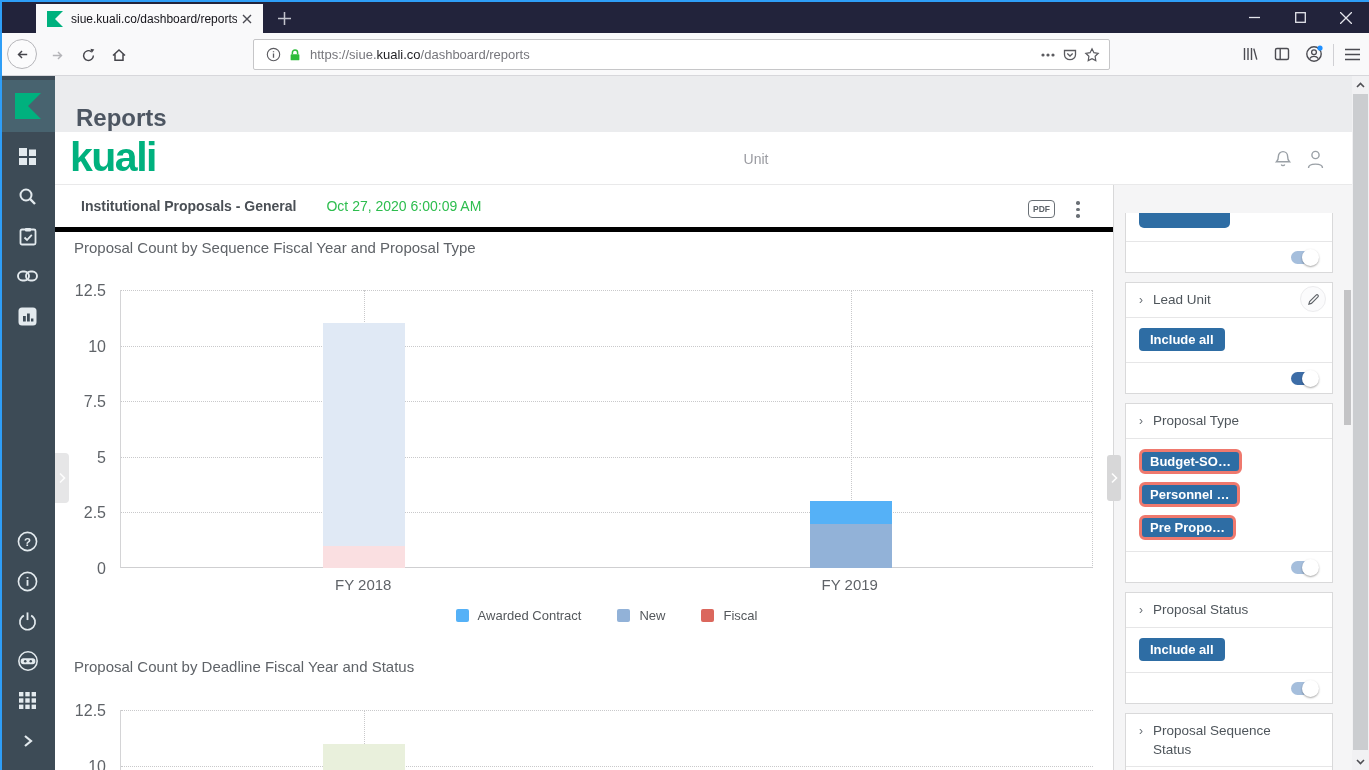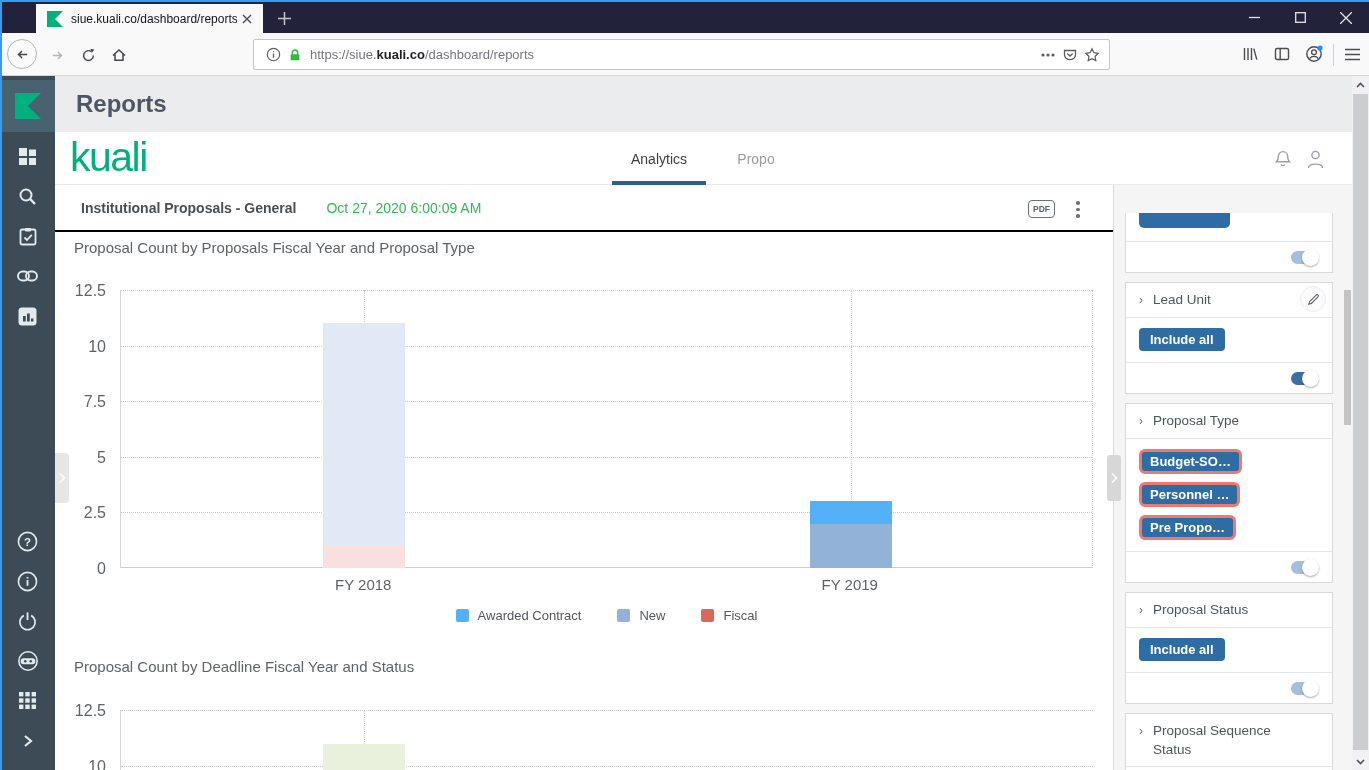--- a/index.html
+++ b/index.html
@@ -21,40 +21,40 @@
   .winctl{right:0;top:2px;height:31px;display:flex;}
   .wbtn{width:46px;height:31px;display:flex;align-items:center;justify-content:center;color:#e4e5ec;}
   .navbar{left:0;top:33px;width:1369px;height:43px;background:#f9f9fa;border-bottom:1px solid #d7d7db;}
   .navic{position:absolute;top:7px;width:30px;height:30px;display:flex;align-items:center;justify-content:center;color:#45454b;}
   .navic.disabled{color:#b4b4b8;}
   .backcirc{border:1px solid #b6b6ba;border-radius:50%;background:#fbfbfc;}
   .urlbar{position:absolute;left:253px;top:6px;width:857px;height:31px;background:#fff;border:1px solid #c6c6c8;
     border-radius:2px;display:flex;align-items:center;font-size:13px;padding:0 6px 0 8px;}
   .url-ic{width:22px;height:22px;display:flex;align-items:center;justify-content:center;color:#5b5b60;}
   .url-text{margin-left:4px;flex:1;white-space:nowrap;overflow:hidden;color:#76767c;}
-  .url-text b{color:#1f1f23;font-weight:bold;}
+  .url-text b{color:#1f1f23;font-weight:normal;}
   .rtool{position:absolute;top:7px;width:28px;height:28px;display:flex;align-items:center;justify-content:center;color:#4c4c52;}
   .nav-divider{position:absolute;left:1333px;top:11px;width:1px;height:22px;background:#d0d0d4;}
 
   
   .sidebar{left:0;top:76px;width:55px;height:694px;background:#3d4b56;}
   .side-logo{position:absolute;left:0;top:4px;width:55px;height:52px;background:#48636f;display:flex;align-items:center;justify-content:center;}
   .sic{position:absolute;left:0;width:55px;height:34px;display:flex;align-items:center;justify-content:center;color:#e3eaee;}
-  .reports-bar{left:55px;top:76px;width:1309px;height:56px;background:#ebecee;display:flex;align-items:center;}
+  .reports-bar{left:55px;top:76px;width:1309px;height:56px;background:#ebecee;display:flex;align-items:flex-end;}
   .reports-title{margin-left:21px;font-size:24px;font-weight:bold;color:#4d5662;}
   .appbar{left:55px;top:132px;width:1297px;height:53px;background:#fff;border-bottom:1px solid #e9e9ea;}
-  .kuali-logo{position:absolute;left:15px;top:2px;font-size:41px;font-weight:normal;letter-spacing:-1.5px;color:#00b17e;}
+  .kuali-logo{position:absolute;left:15px;top:2px;font-size:41px;font-weight:bold;letter-spacing:-1.5px;color:#00b17e;}
   .apptab{position:absolute;top:0;height:53px;display:flex;align-items:center;justify-content:center;font-size:14px;color:#9a9ba1;}
   .apptab.active{color:#3c4045;}
   .apptab .underline{position:absolute;left:0;right:0;bottom:0;height:4px;background:#2c618f;}
   .hdric{position:absolute;top:15px;width:24px;height:24px;display:flex;align-items:center;justify-content:center;color:#9aa0a6;}
 
   
   .content{left:55px;top:185px;width:1058px;height:585px;background:#fff;overflow:hidden;}
-  .rtoolbar{position:absolute;left:0;top:0;width:1058px;height:47px;border-bottom:2px solid #000000;display:flex;align-items:center;}
+  .rtoolbar{position:absolute;left:0;top:0;width:1058px;height:47px;border-bottom:5px solid #000000;display:flex;align-items:center;}
   .rtitle{margin-left:26px;font-size:14px;font-weight:bold;color:#4a4f55;}
   .rtime{margin-left:30px;font-size:14px;color:#2dbd4e;}
   .pdfbtn{position:absolute;left:973px;top:15px;border:1.5px solid #6a7076;border-radius:4px;color:#5c6268;
     font-size:8.5px;font-weight:bold;padding:3px 4px;letter-spacing:0;}
   .kebab{position:absolute;width:16px;display:flex;flex-direction:column;align-items:center;gap:3px;}
   .kebab i{width:3.5px;height:3.5px;border-radius:50%;background:#6a7076;}
   .ctitle{position:absolute;left:19px;font-size:15px;color:#5f6368;}
   .plot{position:absolute;border-left:1px solid #d4d4d6;}
   .hgrid{position:absolute;left:0;right:0;height:0;border-top:1px dotted #c9c9cb;}
   .vgrid{position:absolute;top:0;bottom:0;width:0;border-left:1px dotted #c9c9cb;}
@@ -311,26 +311,22 @@
           <path d="M3 2 L9 7 L3 12" fill="none" stroke="currentColor" stroke-width="2.2"></path>
         </svg>
     </div>
   </div>
 
   <div class="abs reports-bar">
     <div class="reports-title">Reports</div>
   </div>
   <div class="abs appbar">
     <div class="kuali-logo">kuali</div>
-    <div class="apptab active" style="left:557px;width:94px;">
-      <span>Analytics</span>
-        <span class="underline"></span>
-    </div>
     <div class="apptab" style="left:677px;width:48px;">
-      <span>Propo</span>
+      <span>Unit</span>
     </div>
     <div class="hdric" style="left:1216px;">
       <svg width="20" height="21" viewBox="0 0 20 21">
           <path d="M10 2.6 a4.6 4.6 0 0 1 4.6 4.6 c0 3.4 .9 4.6 1.9 5.6 H3.5 c1-1 1.9-2.2 1.9-5.6 A4.6 4.6 0 0 1 10 2.6 z" fill="none" stroke="currentColor" stroke-width="1.4"></path>
           <path d="M8.3 15.4 a1.8 1.8 0 0 0 3.4 0" fill="none" stroke="currentColor" stroke-width="1.4"></path>
         </svg>
     </div>
     <div class="hdric" style="left:1248px;">
       <svg width="19" height="21" viewBox="0 0 19 21">
           <circle cx="9.5" cy="6" r="3.6" fill="none" stroke="currentColor" stroke-width="1.4"></circle>
@@ -343,21 +339,21 @@
     <div class="rtoolbar">
       <span class="rtitle">Institutional Proposals - General</span>
       <span class="rtime">Oct 27, 2020 6:00:09 AM</span>
       <span class="pdfbtn">PDF</span>
       <span class="kebab" style="left:1015px;top:16px;">
           <i></i>
           <i></i>
           <i></i>
         </span>
     </div>
-    <div class="ctitle" style="top:54px;">Proposal Count by Proposals Fiscal Year and Proposal Type</div>
+    <div class="ctitle" style="top:54px;">Proposal Count by Sequence Fiscal Year and Proposal Type</div>
     <div id="c1-yl">
         <div class="ylab" style="left: 1px; top: 375px;">0</div>
         <div class="ylab" style="left: 1px; top: 319.4px;">2.5</div>
         <div class="ylab" style="left: 1px; top: 263.8px;">5</div>
         <div class="ylab" style="left: 1px; top: 208.2px;">7.5</div>
         <div class="ylab" style="left: 1px; top: 152.6px;">10</div>
         <div class="ylab" style="left: 1px; top: 97px;">12.5</div>
       </div>
     <div id="c1-plot" class="plot" style="left:65px;top:105px;width:973px;height:278px;border-right:1px dotted #c9c9cb;">
         <div class="baseline"></div>

